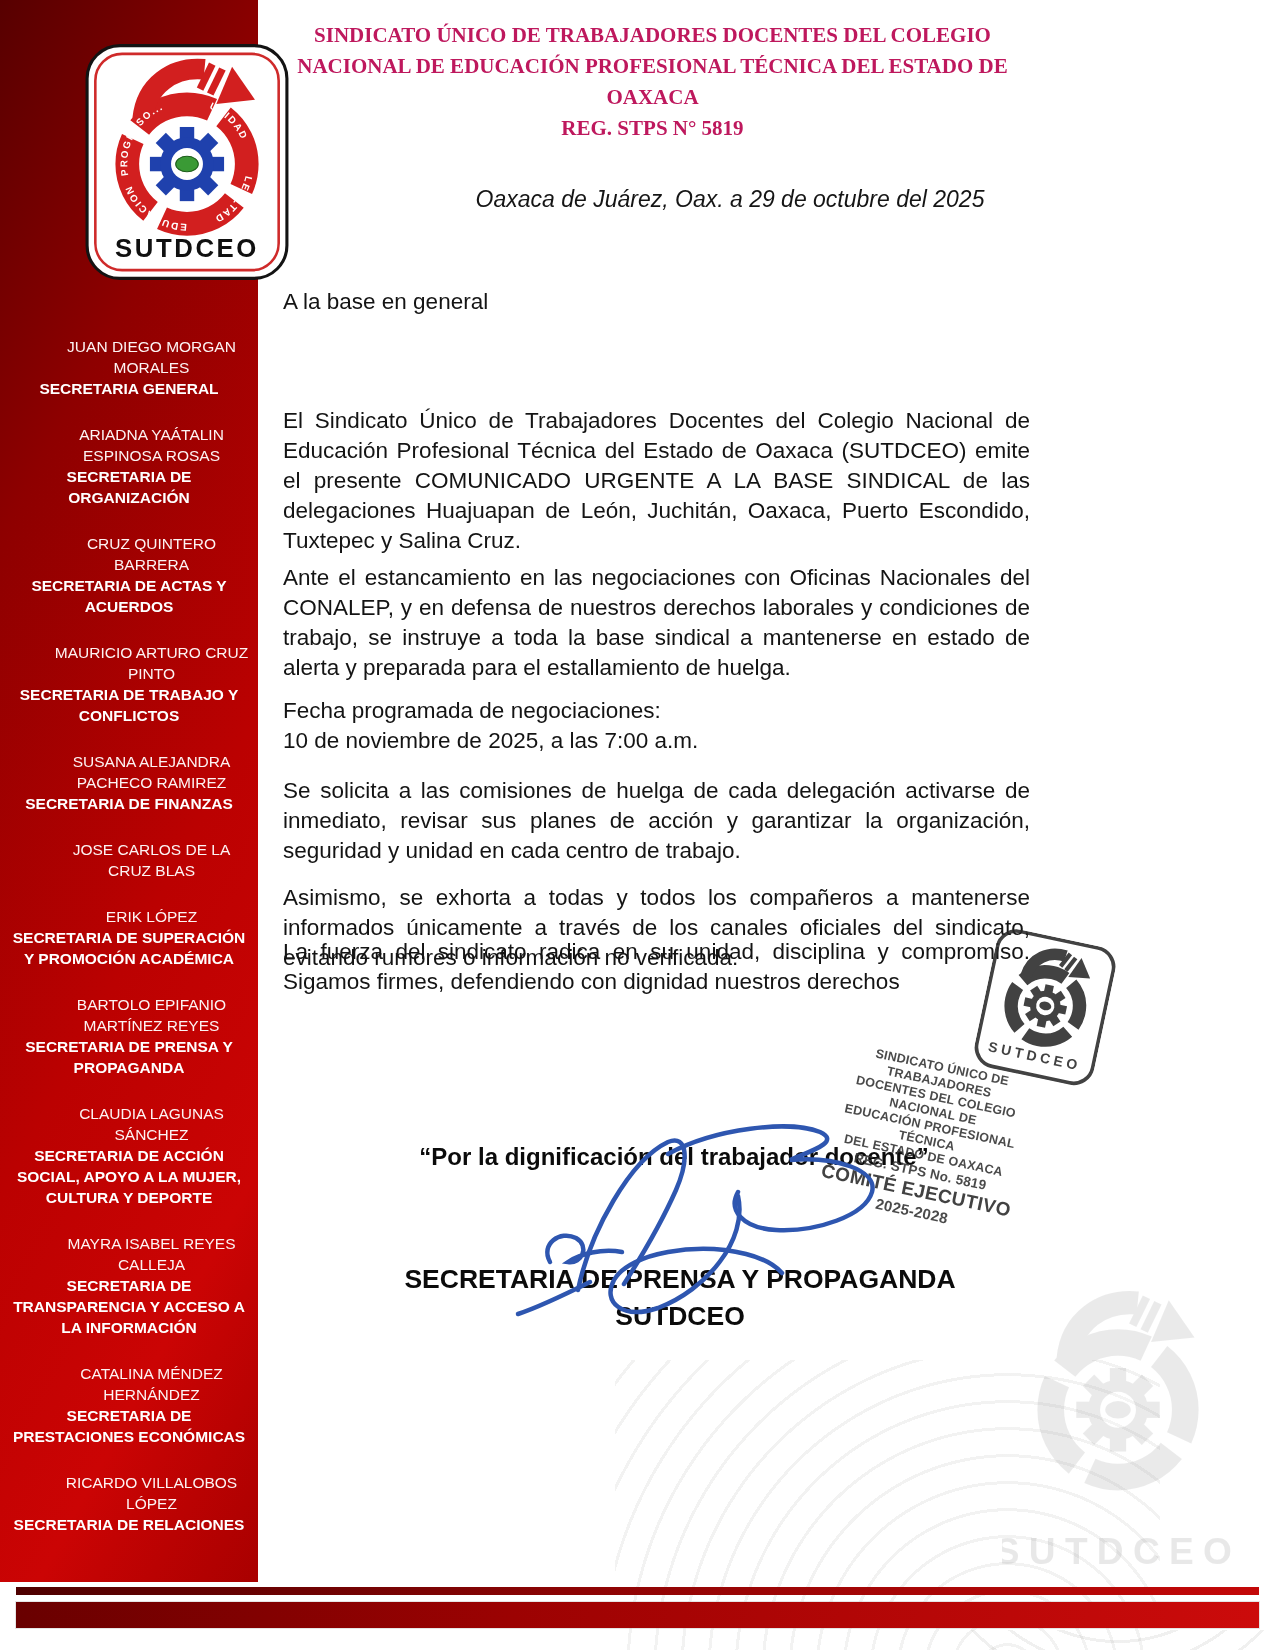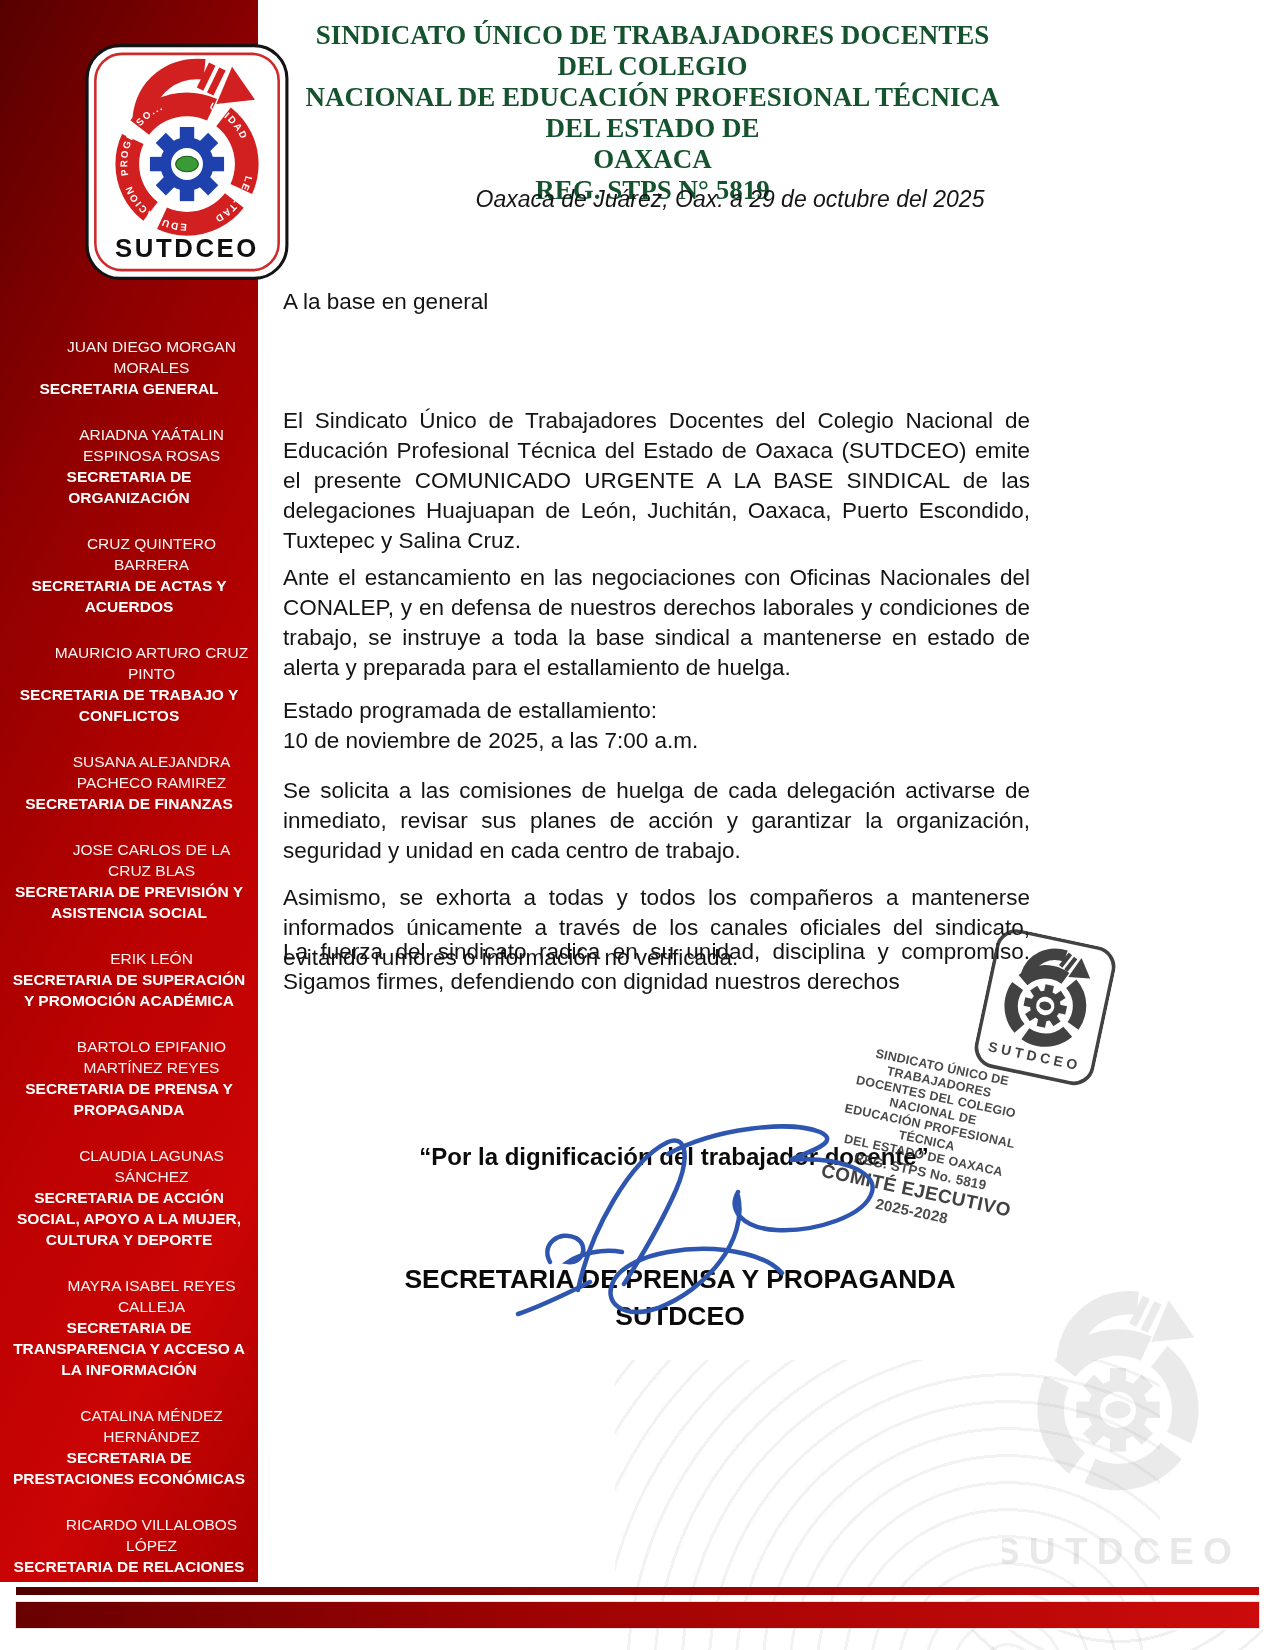--- a/index.html
+++ b/index.html
@@ -13,21 +13,21 @@
   .officer{margin-bottom:25px;}
   .officer-name{font-weight:400;color:#fdf3f3;margin-left:45px;}
   .officer-title{font-weight:700;color:#ffffff;}
 
   
   .logo-card{position:absolute;left:84px;top:42px;width:206px;height:240px;}
   .logo-card svg{width:100%;height:100%;}
 
   
   .header{position:absolute;left:295px;top:20px;width:715px;text-align:center;
-     font-family:"Liberation Serif", serif;font-weight:bold;font-size:27px;line-height:31px;color:#14532d;}
+     font-family:"Liberation Serif", serif;font-weight:bold;font-size:21px;line-height:31px;color:#be185d;}
   .dateline{position:absolute;left:356px;top:186px;width:748px;text-align:center;font-size:23px;color:#151515;font-style:italic;}
 
   
   .blk{position:absolute;left:283px;width:747px;font-size:22.5px;line-height:30px;color:#141414;}
   .just{text-align:justify;}
   .salutation{top:287px;}
   .p1{top:406px;} .p2{top:563px;} .sched{top:696px;} .p4{top:776px;} .p5{top:883px;} .p6{top:937px;}
   .slogan{position:absolute;left:300px;top:1143px;width:748px;text-align:center;
      font-size:24px;font-weight:700;color:#0b0b0b;}
   .sig-block{position:absolute;left:306px;top:1261px;width:748px;text-align:center;
@@ -85,24 +85,23 @@
       <div class="officer">
         <div class="officer-name">MAURICIO ARTURO CRUZ PINTO</div>
         <div class="officer-title">SECRETARIA DE TRABAJO Y CONFLICTOS</div>
       </div>
       <div class="officer">
         <div class="officer-name">SUSANA ALEJANDRA PACHECO RAMIREZ</div>
         <div class="officer-title">SECRETARIA DE FINANZAS</div>
       </div>
       <div class="officer">
         <div class="officer-name">JOSE CARLOS DE LA CRUZ BLAS</div>
-        <div class="officer-title">SECRETARIA DE PREVISIÓN Y ASISTENCIA SOCIAL</div>
-      </div>
-      <div class="officer">
-        <div class="officer-name">ERIK LEÓN</div>
+      </div>
+      <div class="officer">
+        <div class="officer-name">ERIK LÓPEZ</div>
         <div class="officer-title">SECRETARIA DE SUPERACIÓN Y PROMOCIÓN ACADÉMICA</div>
       </div>
       <div class="officer">
         <div class="officer-name">BARTOLO EPIFANIO MARTÍNEZ REYES</div>
         <div class="officer-title">SECRETARIA DE PRENSA Y PROPAGANDA</div>
       </div>
       <div class="officer">
         <div class="officer-name">CLAUDIA LAGUNAS SÁNCHEZ</div>
         <div class="officer-title">SECRETARIA DE ACCIÓN SOCIAL, APOYO A LA MUJER, CULTURA Y DEPORTE</div>
       </div>
@@ -166,21 +165,21 @@
     <div>OAXACA</div>
     <div>REG. STPS N° 5819</div>
   </div>
 
   <div class="dateline">Oaxaca de Juárez, Oax. a 29 de octubre del 2025</div>
 
   <div class="blk salutation">A la base en general</div>
   <div class="blk just p1">El Sindicato Único de Trabajadores Docentes del Colegio Nacional de Educación Profesional Técnica del Estado de Oaxaca (SUTDCEO) emite el presente COMUNICADO URGENTE A LA BASE SINDICAL de las delegaciones Huajuapan de León, Juchitán, Oaxaca, Puerto Escondido, Tuxtepec y Salina Cruz.</div>
   <div class="blk just p2">Ante el estancamiento en las negociaciones con Oficinas Nacionales del CONALEP, y en defensa de nuestros derechos laborales y condiciones de trabajo, se instruye a toda la base sindical a mantenerse en estado de alerta y preparada para el estallamiento de huelga.</div>
   <div class="blk sched">
-    <div>Estado programada de estallamiento:</div>
+    <div>Fecha programada de negociaciones:</div>
     <div>10 de noviembre de 2025, a las 7:00 a.m.</div>
   </div>
   <div class="blk just p4">Se solicita a las comisiones de huelga de cada delegación activarse de inmediato, revisar sus planes de acción y garantizar la organización, seguridad y unidad en cada centro de trabajo.</div>
   <div class="blk just p5">Asimismo, se exhorta a todas y todos los compañeros a mantenerse informados únicamente a través de los canales oficiales del sindicato, evitando rumores o información no verificada.</div>
   <div class="blk just p6">La fuerza del sindicato radica en su unidad, disciplina y compromiso. Sigamos firmes, defendiendo con dignidad nuestros derechos</div>
 
   <div class="slogan">“Por la dignificación del trabajador docente”</div>
 
   <div class="sig-block">
     <div>SECRETARIA DE PRENSA Y PROPAGANDA</div>

